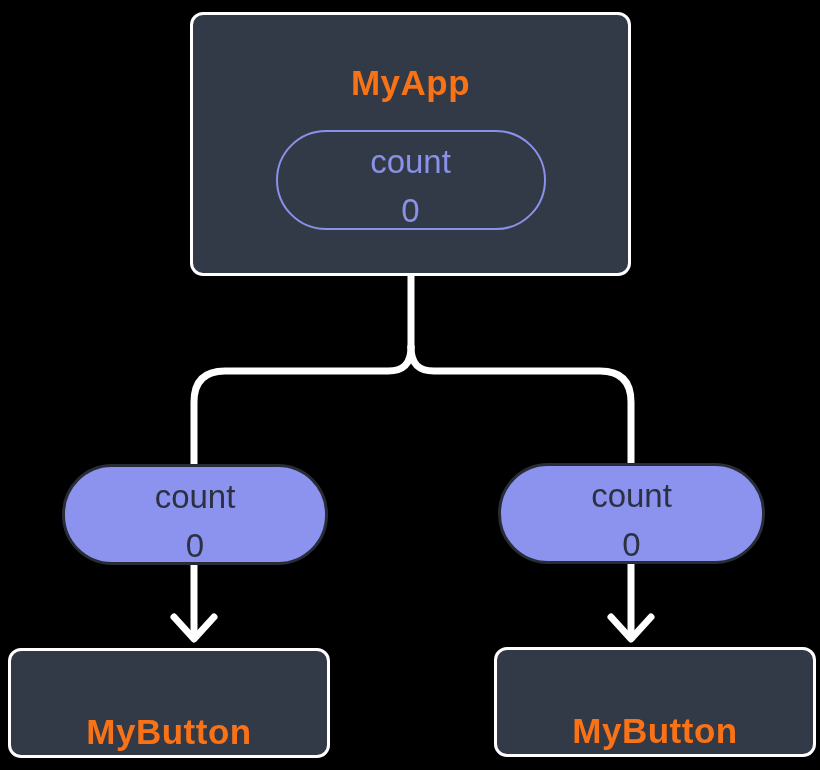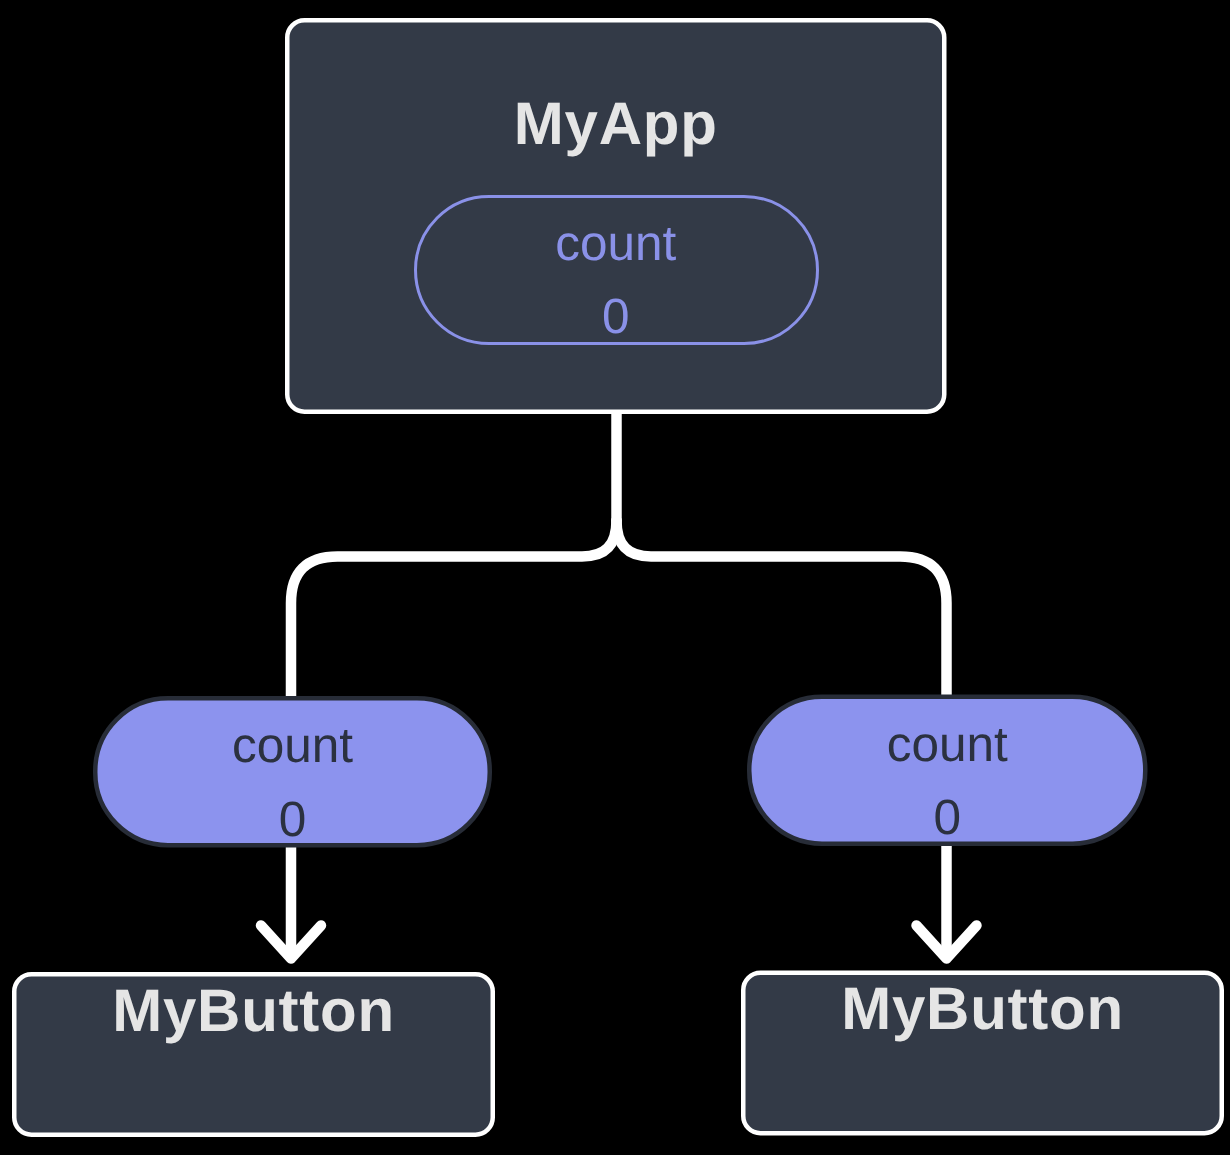--- a/index.html
+++ b/index.html
@@ -19,22 +19,22 @@
     box-sizing:border-box;
     z-index:2;
     color:#F6F7F9;
   }
   .node-root{
     left:190px;top:12px;width:441px;height:264px;
     display:flex;flex-direction:column;align-items:center;
     padding-top:45px;
   }
   .node-title{
-    font-size:40px;font-weight:700;letter-spacing:0.5px;
-    line-height:46px;color:#e5e5e5;
+    font-size:35px;font-weight:700;letter-spacing:0.5px;
+    line-height:46px;color:#f97316;
   }
   .node-root .node-title{margin-bottom:24px;}
   .pill{
     box-sizing:border-box;
     width:270px;height:100px;
     border-radius:50px;
     display:flex;align-items:stretch;
     overflow:hidden;
     font-size:33px;
     flex-direction:column;
@@ -57,21 +57,21 @@
     display:flex;align-items:center;justify-content:center;
   }
   .pill-value{
     flex:1 1 auto;
     display:flex;align-items:center;justify-content:center;
   }
   .pill-left{left:62px;top:464px;width:266px;height:101px;}
   .pill-right{left:498px;top:463px;width:267px;height:101px;}
   .node-button{
     width:322px;height:110px;
-    display:flex;align-items:flex-start;justify-content:center;
+    display:flex;align-items:flex-end;justify-content:center;
   }
   .node-button-left{left:8px;top:648px;}
   .node-button-right{left:494px;top:647px;}
 </style>
 </head>
 <body>
 
 <div class="stage">
 
   <svg class="connectors" width="820" height="770" viewBox="0 0 820 770">

